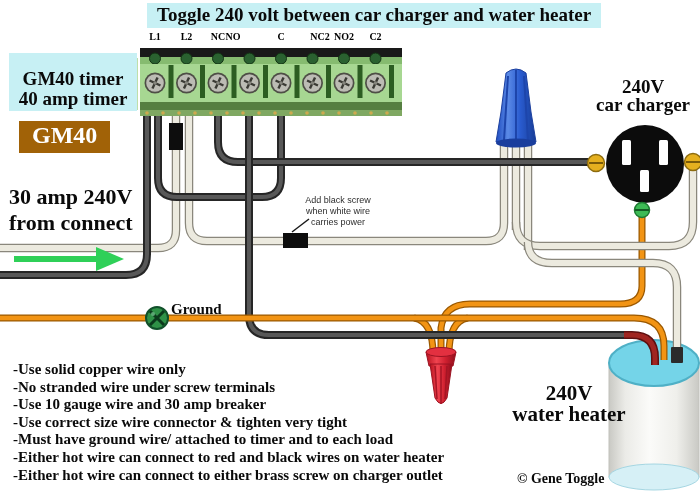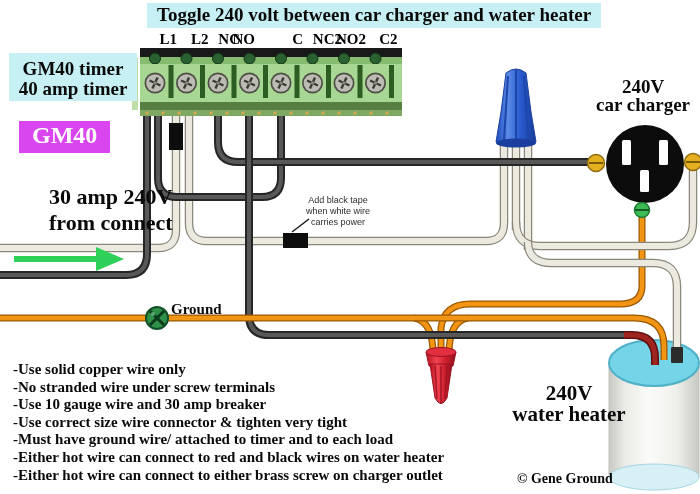--- a/index.html
+++ b/index.html
@@ -2,24 +2,24 @@
 <html><head>
 <meta charset="utf-8">
 <style>
   html,body{margin:0;padding:0;background:#fff;}
   #stage{position:relative;width:700px;height:494px;background:#ffffff;overflow:hidden;
          font-family:"Liberation Serif",serif;}
   #wiring{position:absolute;left:0;top:0;}
   .lbl{position:absolute;color:#0a0a0a;font-weight:bold;white-space:nowrap;}
   .cyan{background:#c7f0f4;text-align:center;}
   #title{left:147px;top:3px;font-size:19px;padding:1px 10px 2px;}
-  #timer-label{left:9px;top:53px;width:128px;text-align:center;font-size:19px;line-height:20px;padding:6px 0 2px;}
-  #timer-badge{left:19px;top:121px;background:#d946ef;color:#fff;font-size:24px;padding:1px 13px 4px;}
-  #breaker-label{left:9px;top:184px;font-size:22px;line-height:26px;margin-left:40px;}
-  #terminal-labels .tl{position:absolute;top:31px;width:44px;text-align:right;font-size:15px;font-weight:bold;}
+  #timer-label{left:9px;top:53px;width:128px;text-align:center;font-size:19px;line-height:20px;padding:16px 0 2px;}
+  #timer-badge{left:19px;top:121px;background:#a16207;color:#fff;font-size:24px;padding:1px 13px 4px;}
+  #breaker-label{left:9px;top:184px;font-size:22px;line-height:26px;}
+  #terminal-labels .tl{position:absolute;top:31px;width:44px;text-align:center;font-size:10px;font-weight:bold;}
   #tape-note{left:297px;top:195px;width:82px;text-align:center;font-family:"Liberation Sans",sans-serif;
              font-size:9px;line-height:10.8px;color:#2e2e2e;font-weight:normal;}
   #ground-label{left:171px;top:301px;font-size:15px;}
   #charger-label{left:577px;top:78px;width:132px;text-align:center;font-size:19px;line-height:18px;}
   #heater-label{left:498px;top:383px;width:142px;text-align:center;font-size:21px;line-height:21px;}
   #notes{left:13px;top:353px;font-size:15px;line-height:17.6px;margin-top:8px;}
   #credit{left:517px;top:471px;font-size:14px;}
 </style>
 </head>
 <body>
@@ -316,21 +316,21 @@
   </div>
 
   <div id="timer-badge" class="lbl">GM40</div>
 
   <div id="breaker-label" class="lbl">
     <div>30 amp 240V</div>
     <div>from connect</div>
   </div>
 
   <div id="tape-note" class="lbl">
-    <div>Add black tape</div>
+    <div>Add black screw</div>
     <div>when white wire</div>
     <div>carries power</div>
   </div>
 
   <div id="ground-label" class="lbl">Ground</div>
 
   <div id="charger-label" class="lbl">
     <div>240V</div>
     <div>car charger</div>
   </div>
@@ -343,15 +343,15 @@
   <div id="notes" class="lbl">
     <div>-Use solid copper wire only</div>
     <div>-No stranded wire under screw terminals</div>
     <div>-Use 10 gauge wire and 30 amp breaker</div>
     <div>-Use correct size wire connector &amp; tighten very tight</div>
     <div>-Must have ground wire/ attached to timer and to each load</div>
     <div>-Either hot wire can connect to red and black wires on water heater</div>
     <div>-Either hot wire can connect to either brass screw on charger outlet</div>
   </div>
 
-  <div id="credit" class="lbl">© Gene Ground</div>
+  <div id="credit" class="lbl">© Gene Toggle</div>
 
 </div>
 
 </body></html>

